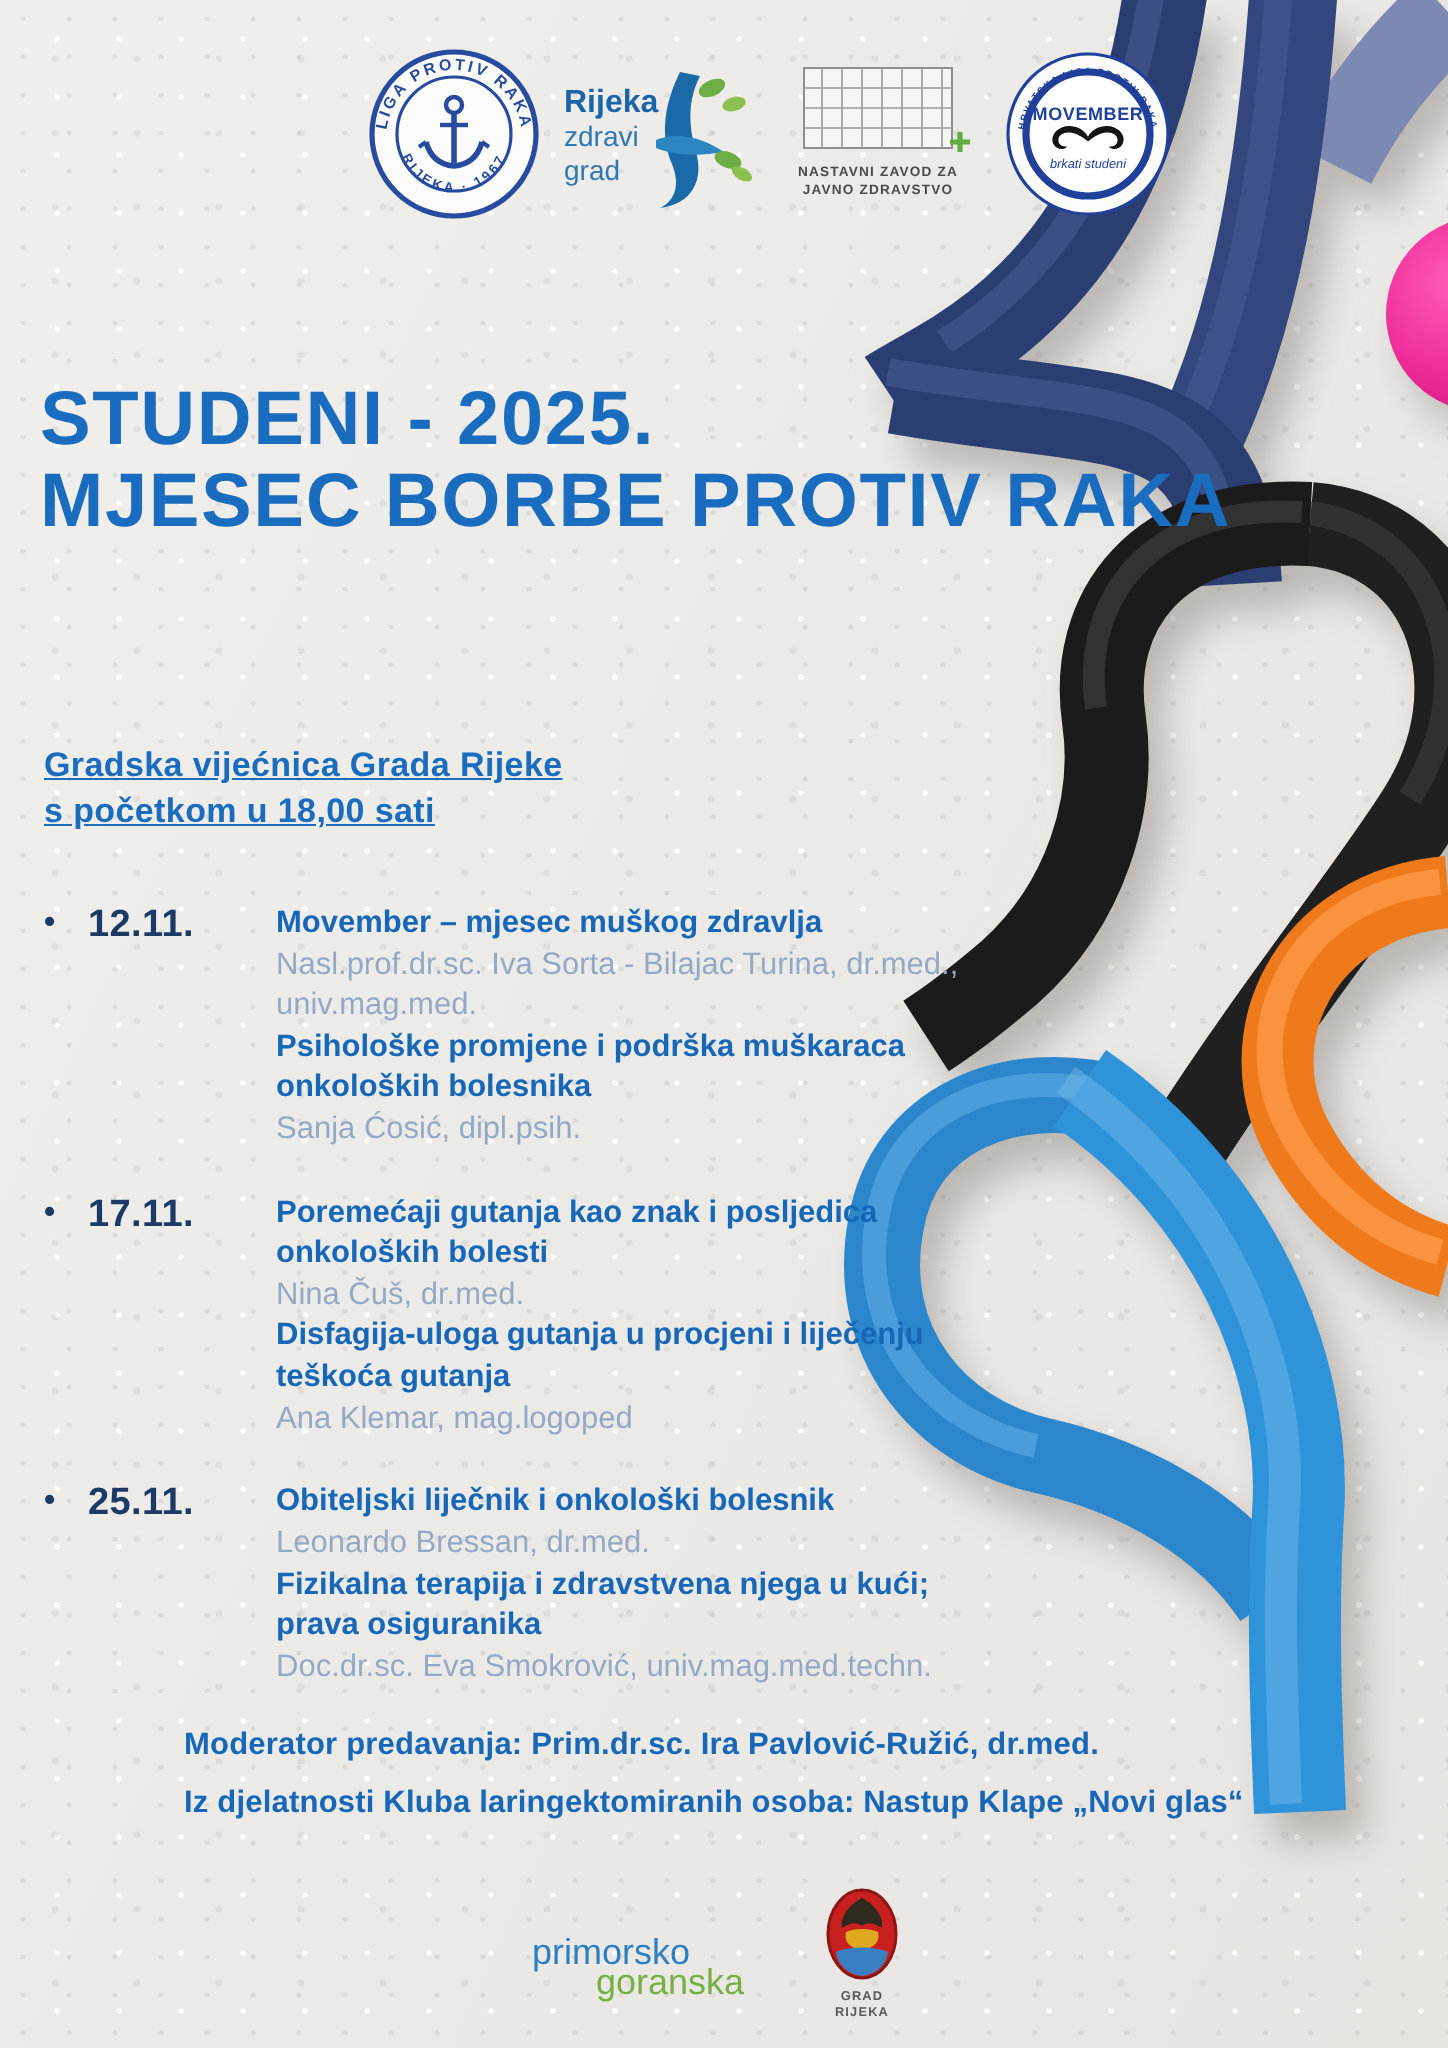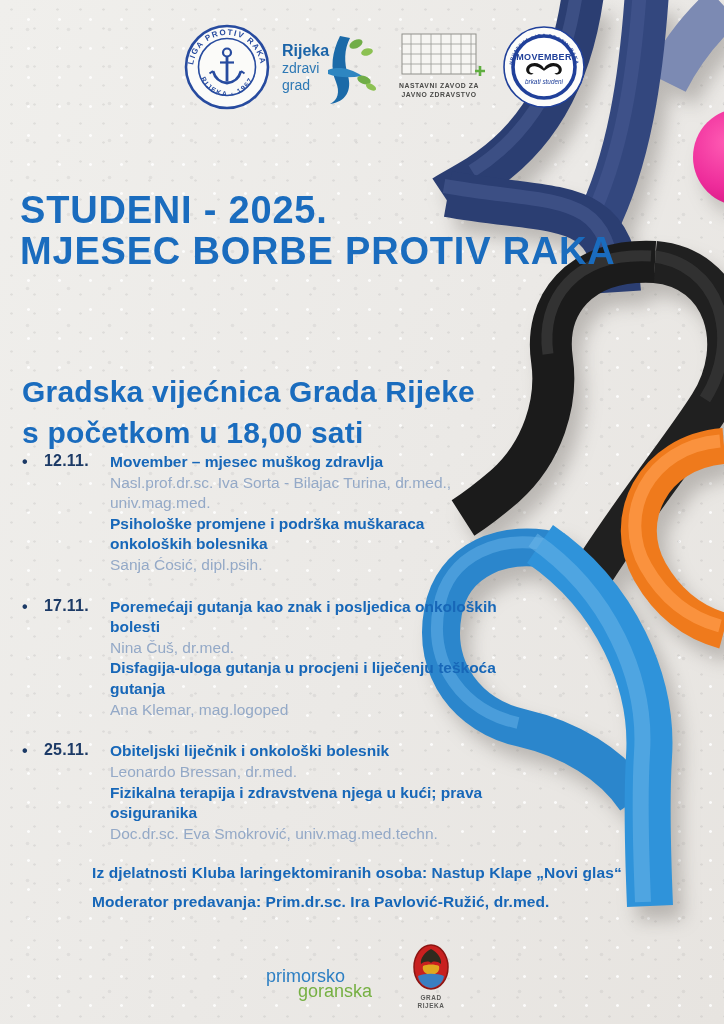--- a/index.html
+++ b/index.html
@@ -22,28 +22,28 @@
   .logo-row{left:184px;top:24px;display:flex;align-items:center;gap:10px;}
   
   .title{left:20px;top:190px;color:#1a6cbe;font-weight:800;font-size:38px;
     line-height:1.08;letter-spacing:.8px;white-space:nowrap;}
   
   .wordmark{left:18px;top:252px;width:230px;height:110px;color:#2a69bd;}
   .wordmark .wm{display:block;font-size:60px;line-height:.85;font-weight:900;
     letter-spacing:-2px;text-shadow:1.4px 0 0 currentColor,-1.4px 0 0 currentColor,0 1px 0 currentColor;}
   .wm-mustache{position:absolute;left:26px;top:36px;width:136px;height:49px;}
   
-  .venue{left:22px;top:372px;color:#1a6cbe;font-weight:800;font-size:30px;
-    line-height:1.35;white-space:nowrap;letter-spacing:.2px;}
+  .venue{left:22px;top:372px;color:#1a6cbe;font-weight:800;font-size:17px;
+    line-height:1.35;white-space:nowrap;letter-spacing:.2px;text-decoration:underline;}
   
   .events{left:22px;top:452px;width:478px;}
   .event{display:flex;gap:11px;margin-bottom:21px;}
   .bullet{width:11px;color:#1c3a66;font-size:16px;font-weight:700;padding-top:1px;}
-  .date{width:55px;color:#1c3a66;font-weight:800;font-size:16px;letter-spacing:.2px;}
-  .content{flex:1;font-size:15.5px;line-height:1.33;}
+  .date{width:55px;color:#1c3a66;font-weight:800;font-size:19px;letter-spacing:.2px;}
+  .content{flex:1;font-size:15.5px;line-height:1.33;margin-left:28px;}
   .content p{margin:0;}
   .t{color:#1767b8;font-weight:700;}
   .s{color:#94a9c7;font-weight:400;}
   
   .moderator{left:92px;top:858px;color:#1767b8;font-weight:700;font-size:15.5px;
     line-height:1.9;white-space:nowrap;letter-spacing:.1px;}
   
   .pgz{left:266px;top:950px;width:130px;height:46px;font-size:18px;font-weight:500;}
   .pgz .w1{position:absolute;left:0;top:16px;color:#2d7fc3;}
   .pgz .w2{position:absolute;left:32px;top:13px;color:#76b043;margin-top:18px;}
@@ -205,22 +205,22 @@
       <div class="content">
         <p class="t">Obiteljski liječnik i onkološki bolesnik</p>
         <p class="s">Leonardo Bressan, dr.med.</p>
         <p class="t">Fizikalna terapija i zdravstvena njega u kući; prava osiguranika</p>
         <p class="s">Doc.dr.sc. Eva Smokrović, univ.mag.med.techn.</p>
       </div>
     </div>
   </div>
 
   <div class="layer moderator">
+    <div>Moderator predavanja: Prim.dr.sc. Ira Pavlović-Ružić, dr.med.</div>
     <div>Iz djelatnosti Kluba laringektomiranih osoba: Nastup Klape „Novi glas“</div>
-    <div>Moderator predavanja: Prim.dr.sc. Ira Pavlović-Ružić, dr.med.</div>
   </div>
 
   <div class="layer pgz">
     <span class="w1">primorsko</span>
     <span class="w2">goranska</span>
   </div>
 
   <svg class="layer crest" width="52" height="72" viewBox="0 0 52 72">
     <ellipse cx="26" cy="25" rx="17" ry="22" fill="#c8201f" stroke="#8b1512" stroke-width="1.5"></ellipse>
     <path d="M26,7 C20,10 15,16 16,22 C20,19 24,19 26,21 C28,19 32,19 36,22 C37,16 32,10 26,7 Z" fill="#2f2a1e"></path>

